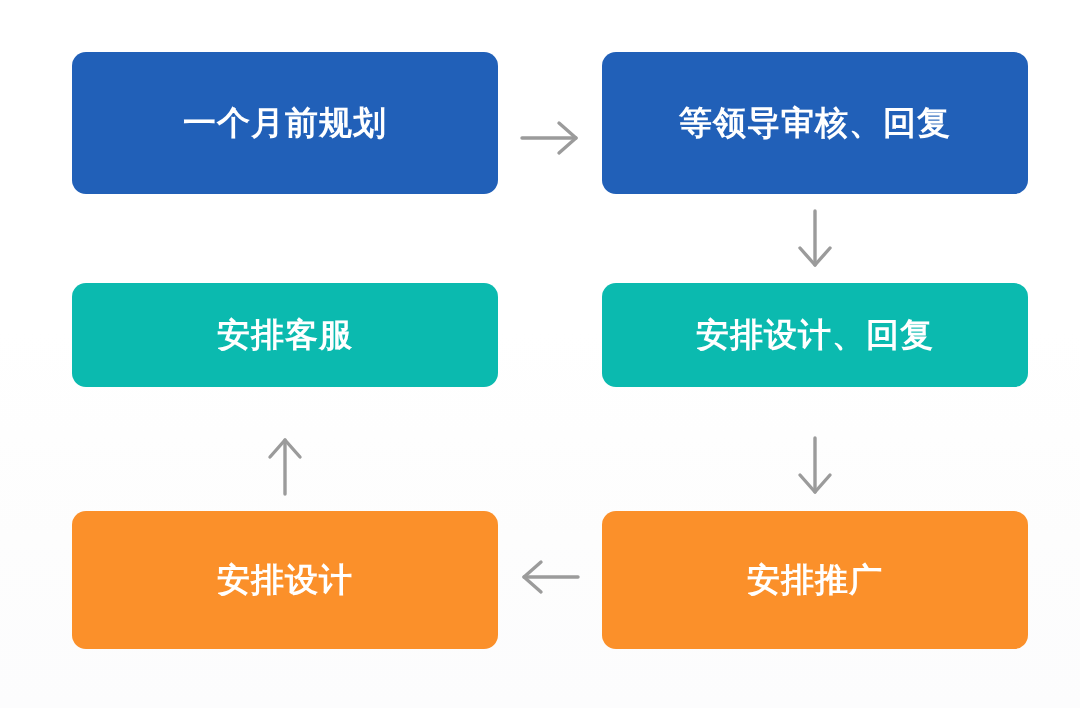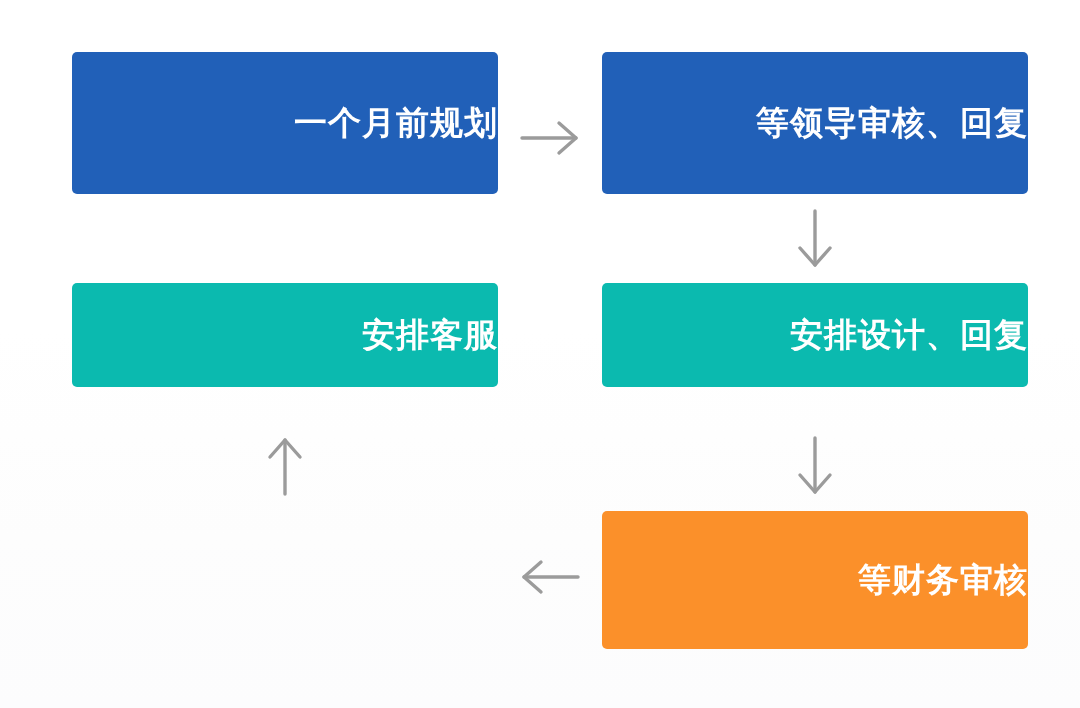--- a/index.html
+++ b/index.html
@@ -29,24 +29,24 @@
     top: 330px;
     width: 1080px;
     height: 378px;
     background: linear-gradient(180deg, #ffffff 0%, #fdfdfd 55%, #fcfcfd 100%);
     pointer-events: none;
   }
 
   .node {
     position: absolute;
     box-sizing: border-box;
-    border-radius: 5px;
+    border-radius: 14px;
     display: flex;
     align-items: center;
-    justify-content: flex-end;
+    justify-content: center;
     color: #ffffff;
     font-weight: bold;
     letter-spacing: 1px;
     text-align: center;
     line-height: 1.2;
     user-select: none;
   }
 
   
   .col-left  { left: 72px;  width: 426px; }
@@ -135,27 +135,30 @@
 
   <div class="arrow arrow-v arrow-4to6">
     <svg width="40" height="72" viewBox="0 0 40 72" aria-hidden="true">
       <g fill="none" stroke="#9b9b9b" stroke-width="3.4" stroke-linecap="round" stroke-linejoin="round">
         <line x1="20" y1="8" x2="20" y2="62"></line>
         <polyline points="5,45 20,62 35,45"></polyline>
       </g>
     </svg>
   </div>
 
+  <div class="node col-left row-3" style="background:#FB902A;">
+    <span class="node-label">安排设计</span>
+  </div>
 
   <div class="arrow arrow-h arrow-6to5">
     <svg width="72" height="40" viewBox="0 0 72 40" aria-hidden="true">
       <g fill="none" stroke="#9b9b9b" stroke-width="3.4" stroke-linecap="round" stroke-linejoin="round">
         <line x1="64" y1="20" x2="10" y2="20"></line>
         <polyline points="27,5 10,20 27,35"></polyline>
       </g>
     </svg>
   </div>
 
   <div class="node col-right row-3" style="background:#FB902A;">
-    <span class="node-label">等财务审核</span>
+    <span class="node-label">安排推广</span>
   </div>
 
 </div>
 
 </body></html>

